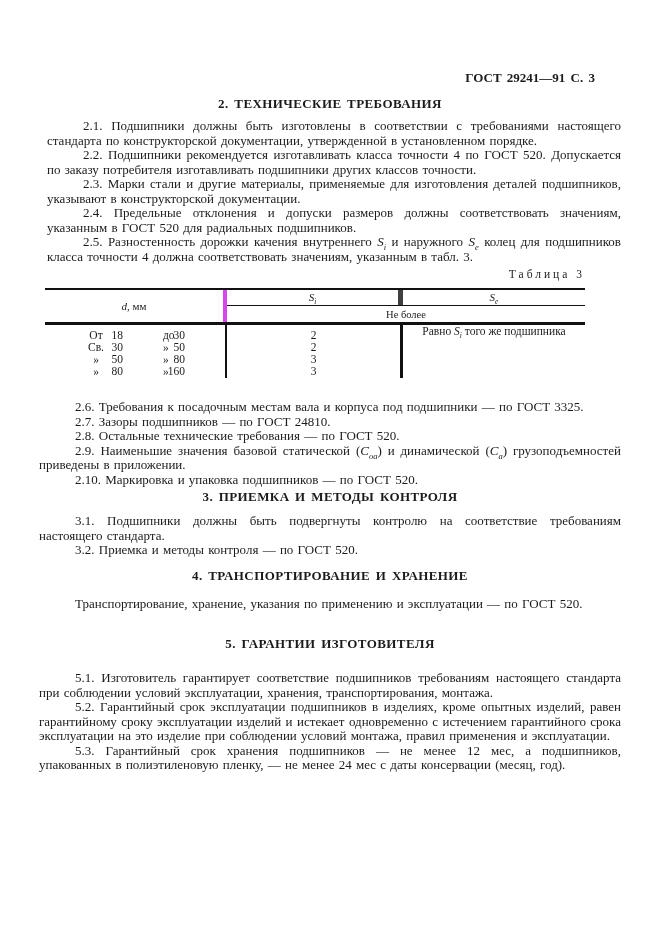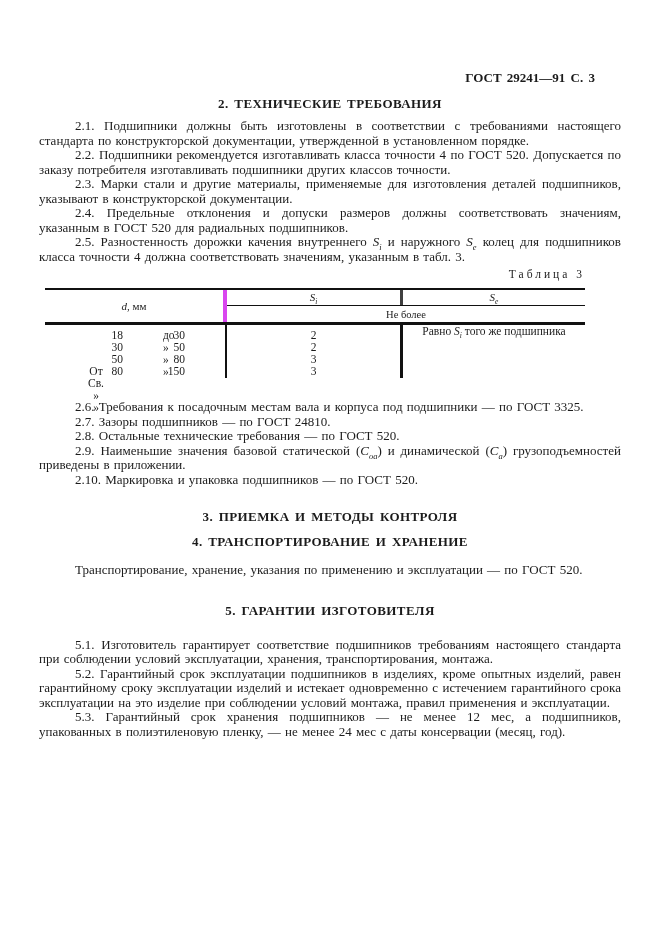--- a/index.html
+++ b/index.html
@@ -10,53 +10,53 @@
   }
   .content { position:absolute; left:39px; top:0; width:582px;
     font-size:13px; line-height:14.5px; word-spacing:1px; }
 
   .doc-header { margin-top:70px; text-align:right; padding-right:26px;
     font-weight:bold; font-size:13px; line-height:15px; word-spacing:2px; }
 
   .sec-title { text-align:center; font-weight:bold; font-size:13px;
     line-height:15px; letter-spacing:0.4px; word-spacing:2px; }
   .sec-title.t2 { margin-top:11px; }
-  .sec-title.t3 { margin-top:22px; }
+  .sec-title.t3 { margin-top:2px; }
   .sec-title.t4 { margin-top:10px; }
   .sec-title.t5 { margin-top:25px; }
 
   .para { text-align:justify; text-indent:36px; }
-  .group-a { margin-top:8px; }
+  .group-a { margin-top:8px;margin-left:8px; }
   .group-b { margin-top:22px; }
   .group-c { margin-top:10px; }
   .group-d { margin-top:14px; }
   .group-e { margin-top:20px; }
 
   .vr { font-style:italic; }
   .para sub { font-style:italic; font-size:8.5px; line-height:0; }
 
   
   .t-caption { margin-top:4px; text-align:right; padding-right:36px;
     font-size:11.5px; line-height:13px; letter-spacing:3px; word-spacing:0; }
   .t-box { margin-top:7px; margin-left:6px; width:540px;
     border-top:2px solid #111; font-size:11px; line-height:13px; word-spacing:0; }
   .t-head { display:flex; height:35px; border-bottom:3px solid #111; }
   .th-d { flex:0 0 182px; border-right:4px solid #d946ef;
     display:flex; align-items:center; justify-content:center; }
   .th-right { flex:1; display:flex; flex-direction:column; }
   .th-row1 { display:flex; height:16px; border-bottom:1px solid #111; }
-  .th-si { flex:0 0 176px; border-right:3px solid #404040; text-align:center; line-height:15px; }
+  .th-si { flex:0 0 176px; border-right:5px solid #404040; text-align:center; line-height:15px; }
   .th-se { flex:1; text-align:center; line-height:15px; }
   .th-row2 { flex:1; display:flex; align-items:center; justify-content:center;
     font-size:10.5px; }
   .t-box sub { font-style:italic; font-size:7.5px; line-height:0; }
   .t-body { display:flex; height:53px; font-size:11.5px; }
   .tb-col1 { flex:0 0 182px; border-right:2px solid #111; padding:4px 0 0 40px; }
   .range-row { display:flex; height:12px; line-height:12px; }
-  .rr-a { width:22px; text-align:center;margin-top:36px; }
+  .rr-a { width:22px; text-align:center; }
   .rr-n1 { width:16px; text-align:right; }
   .rr-sep { width:18px; text-align:center;padding-left:40px; }
   .rr-n2 { width:22px; text-align:right; }
   .tb-col2 { flex:0 0 176px; border-right:3px solid #111; padding-top:4px; text-align:center; }
   .tb-col2 .si-val { height:12px; line-height:12px; }
   .tb-col3 { flex:1; display:flex; align-items:flex-start; justify-content:center; }
 </style>
 </head>
 <body>
 
@@ -106,21 +106,21 @@
         <div class="range-row">
             <span class="rr-a">»</span>
             <span class="rr-n1">50</span>
             <span class="rr-sep">»</span>
             <span class="rr-n2">80</span>
           </div>
         <div class="range-row">
             <span class="rr-a">»</span>
             <span class="rr-n1">80</span>
             <span class="rr-sep">»</span>
-            <span class="rr-n2">150</span>
+            <span class="rr-n2">160</span>
           </div>
       </div>
       <div class="tb-col2">
         <div class="si-val">2</div>
         <div class="si-val">2</div>
         <div class="si-val">3</div>
         <div class="si-val">3</div>
       </div>
       <div class="tb-col3">
           <span><span>Равно </span><span class="vr">S</span><sub>i</sub><span> того же подшипника</span></span>
@@ -130,20 +130,24 @@
 
   <div class="group-b">
     <div class="para">2.6. Требования к посадочным местам вала и корпуса под подшипники — по ГОСТ 3325.</div>
     <div class="para">2.7. Зазоры подшипников — по ГОСТ 24810.</div>
     <div class="para">2.8. Остальные технические требования — по ГОСТ 520.</div>
     <div class="para"><span>2.9. Наименьшие значения базовой статической (</span><span class="vr">C</span><sub>oa</sub><span>) и динамической (</span><span class="vr">C</span><sub>a</sub><span>) грузоподъемностей приведены в приложении.</span></div>
     <div class="para">2.10. Маркировка и упаковка подшипников — по ГОСТ 520.</div>
   </div>
 
   <div class="sec-title t3">3. ПРИЕМКА И МЕТОДЫ КОНТРОЛЯ</div>
+  <div class="group-c">
+    <div class="para">3.1. Подшипники должны быть подвергнуты контролю на соответствие требованиям настоящего стандарта.</div>
+    <div class="para">3.2. Приемка и методы контроля — по ГОСТ 520.</div>
+  </div>
 
   <div class="sec-title t4">4. ТРАНСПОРТИРОВАНИЕ И ХРАНЕНИЕ</div>
   <div class="group-d">
     <div class="para">Транспортирование, хранение, указания по применению и эксплуатации — по ГОСТ 520.</div>
   </div>
 
   <div class="sec-title t5">5. ГАРАНТИИ ИЗГОТОВИТЕЛЯ</div>
   <div class="group-e">
     <div class="para">5.1. Изготовитель гарантирует соответствие подшипников требованиям настоящего стандарта при соблюдении условий эксплуатации, хранения, транспортирования, монтажа.</div>
     <div class="para">5.2. Гарантийный срок эксплуатации подшипников в изделиях, кроме опытных изделий, равен гарантийному сроку эксплуатации изделий и истекает одновременно с истечением гарантийного срока эксплуатации на это изделие при соблюдении условий монтажа, правил применения и эксплуатации.</div>

